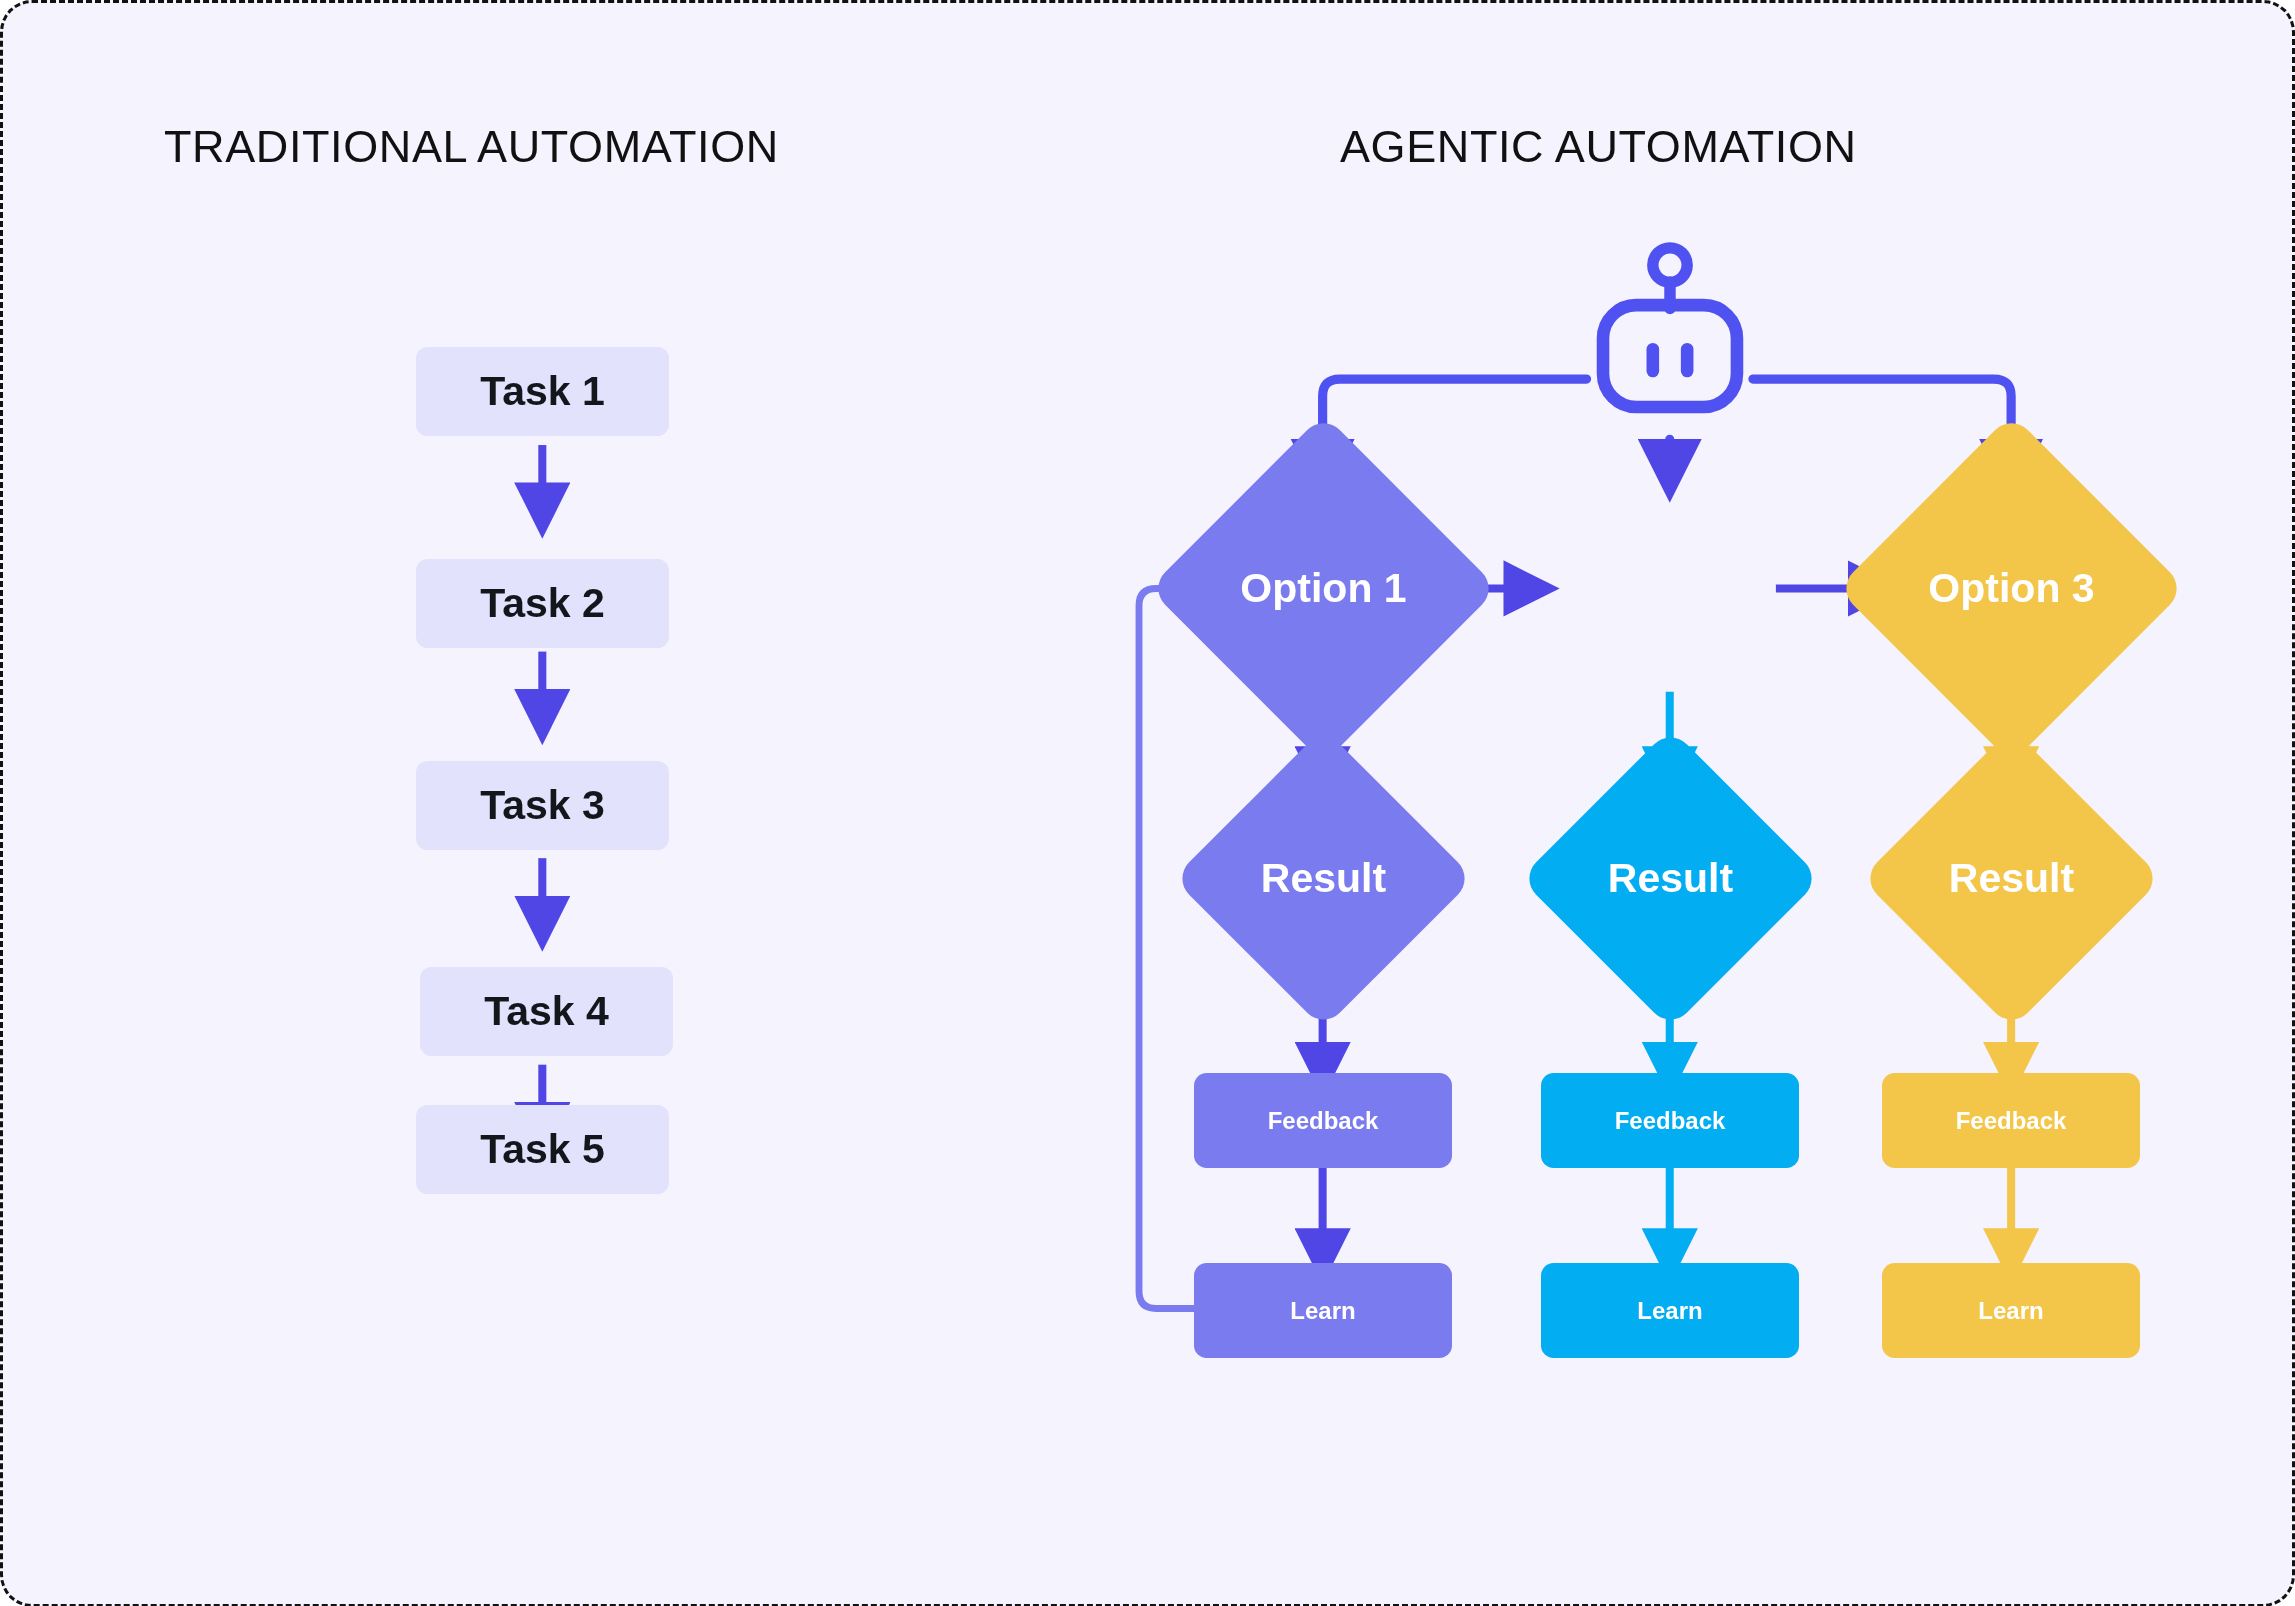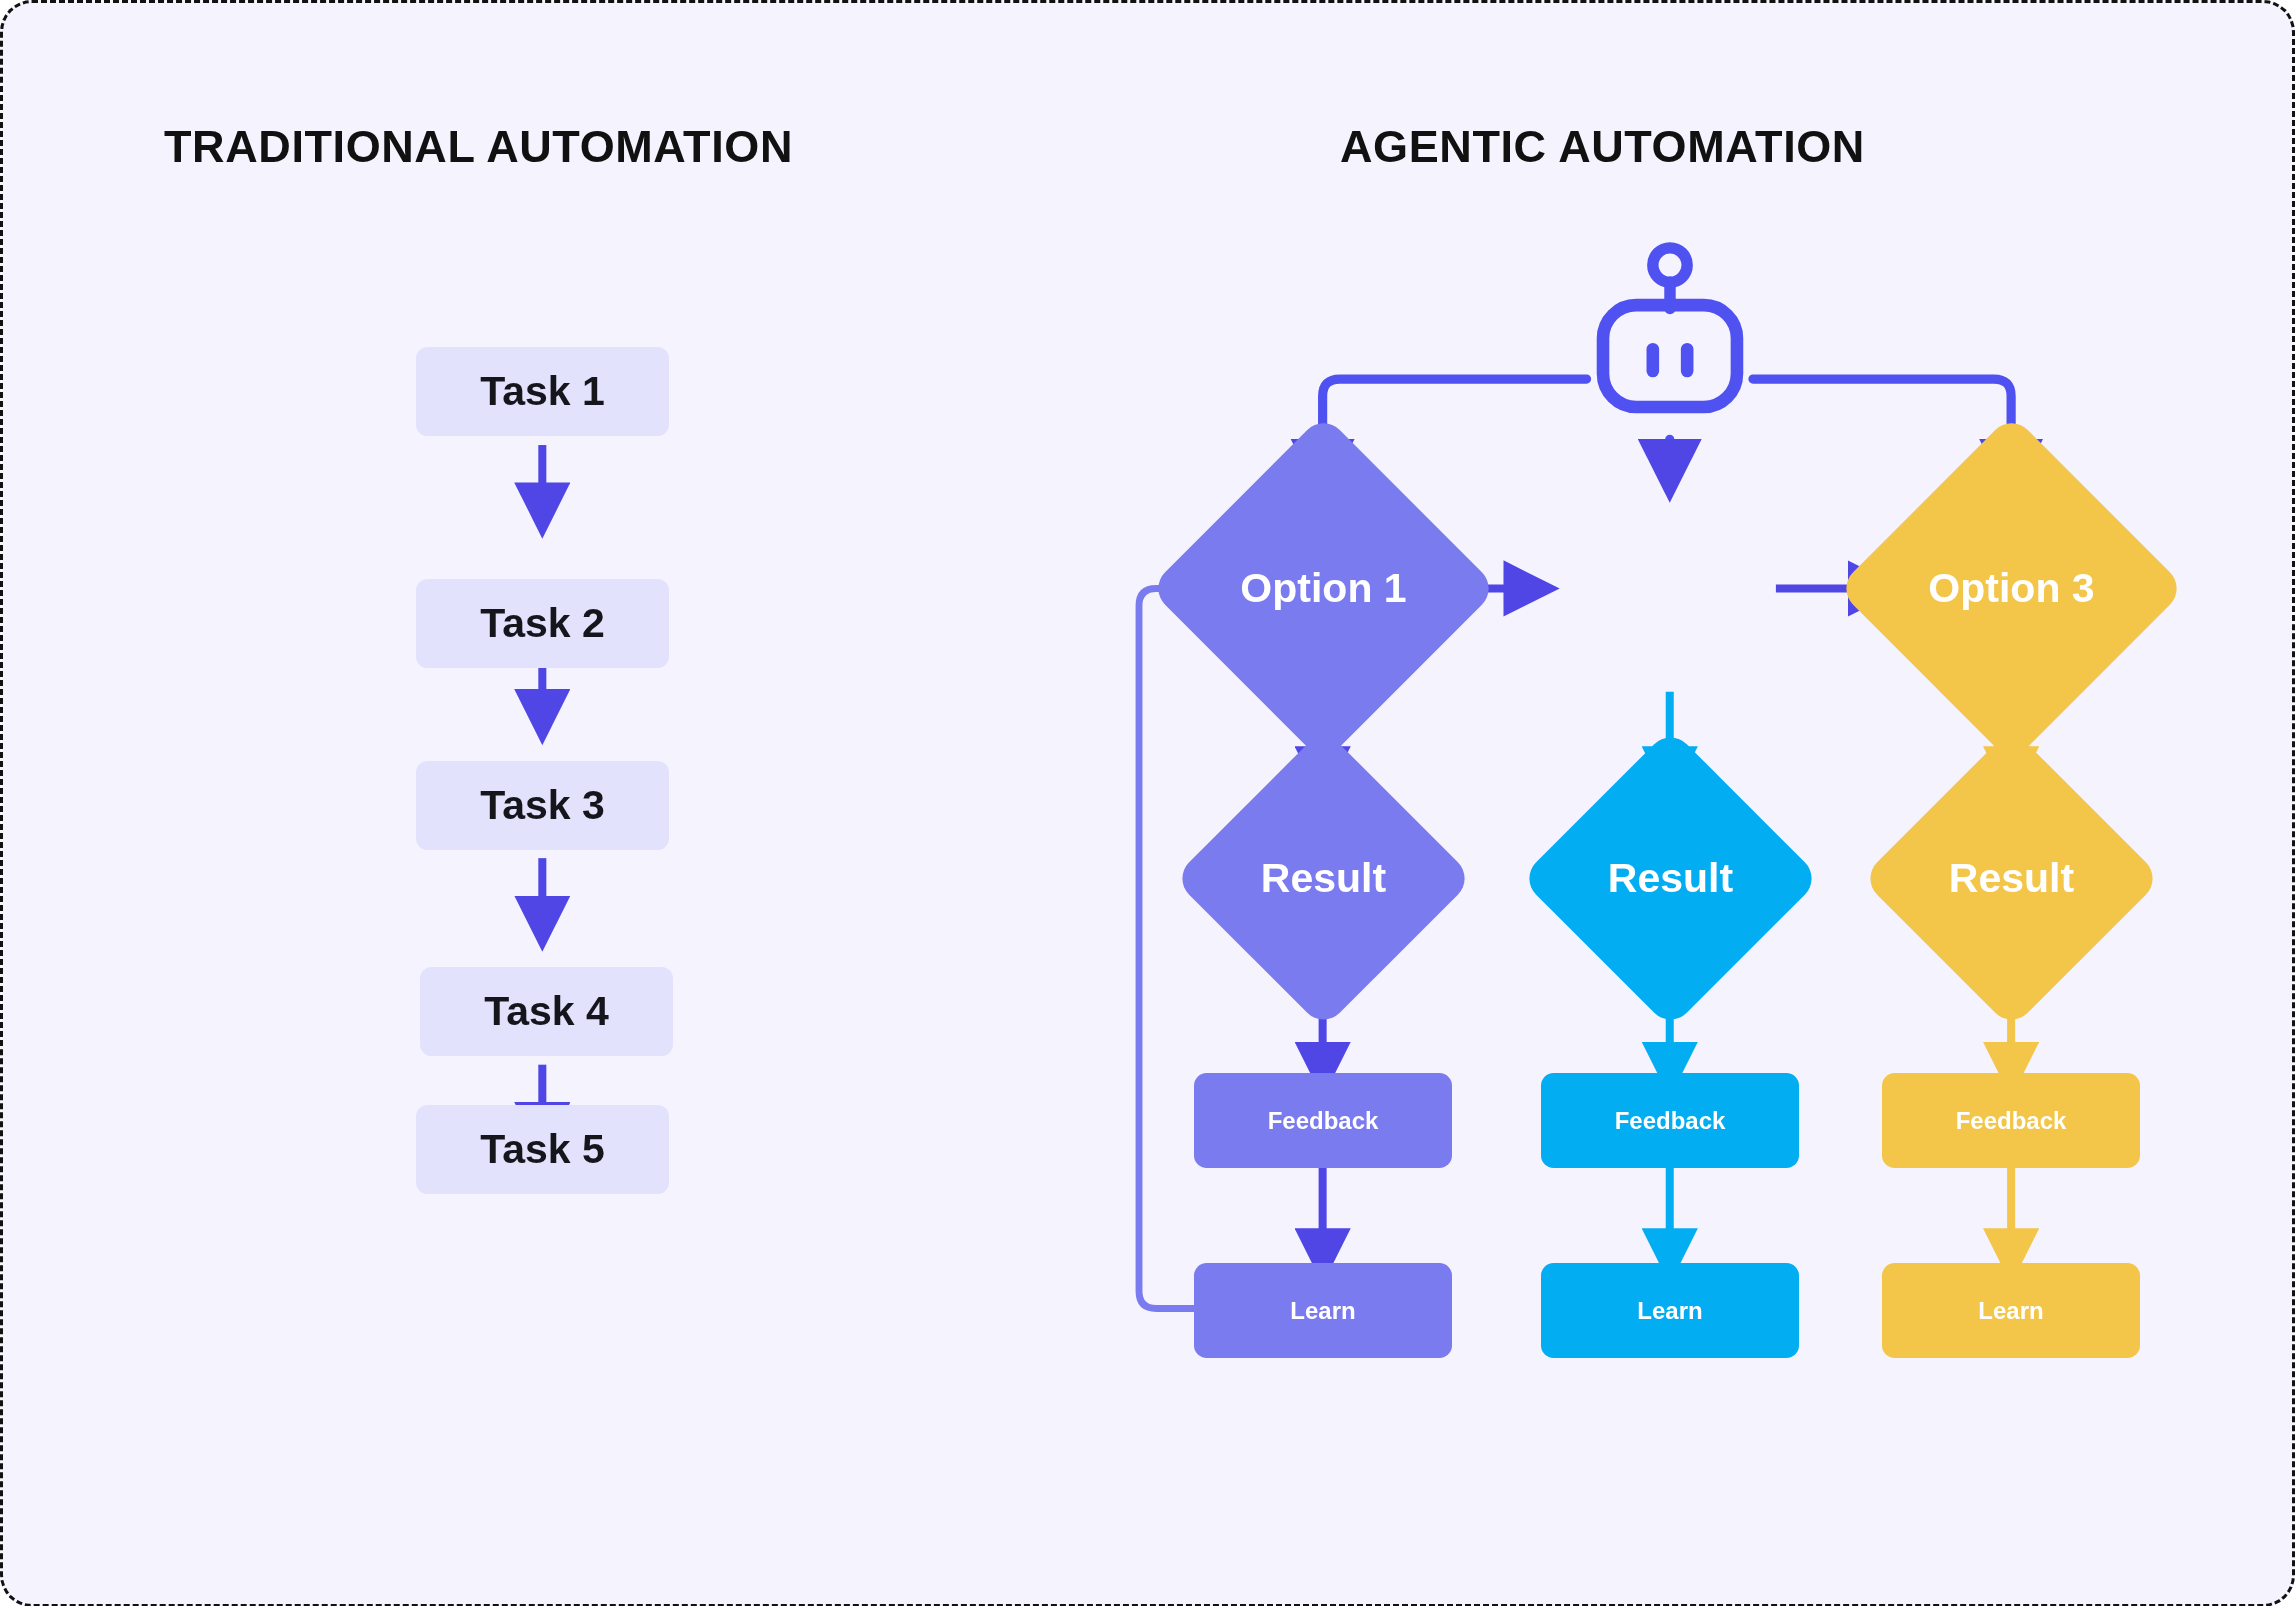--- a/index.html
+++ b/index.html
@@ -16,21 +16,21 @@
     border-radius: 32px;
     box-sizing: border-box;
     overflow: hidden;
     font-family: "Liberation Sans", sans-serif;
   }
 
   
   .section-title {
     position: absolute;
     font-size: 45px;
-    font-weight: bold;
+    font-weight: normal;
     color: #111111;
     letter-spacing: 0.6px;
     white-space: nowrap;
   }
   #title-traditional { left: 161px;  top: 118px; }
   #title-agentic     { left: 1337px; top: 118px; }
 
   
   #wires {
     position: absolute;
@@ -171,21 +171,21 @@
     </g>
 
     <g>
       <path d="M2080,2275 L2010,2275 Q1980,2275 1980,2245 L1980,1050 Q1980,1020 2010,1020 L2085,1020" stroke="#7B7BF0" stroke-width="12" fill="none" stroke-linecap="round" marker-end="url(#ah-loop)"></path>
     </g>
   </svg>
 
   <div class="task-box" style="left:413px; top:344px;">
     <span>Task 1</span>
   </div>
-  <div class="task-box" style="left:413px; top:576px;">
+  <div class="task-box" style="left:413px; top:556px;">
     <span>Task 2</span>
   </div>
   <div class="task-box" style="left:413px; top:758px;">
     <span>Task 3</span>
   </div>
   <div class="task-box" style="left:417px; top:964px;">
     <span>Task 4</span>
   </div>
   <div class="task-box" style="left:413px; top:1102px;">
     <span>Task 5</span>

